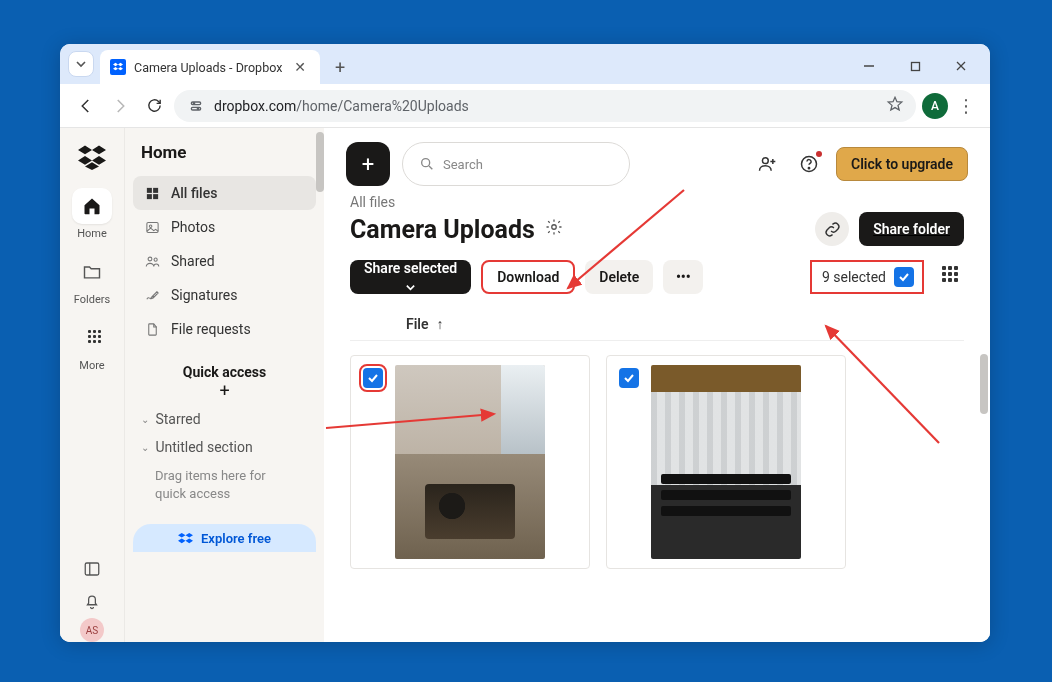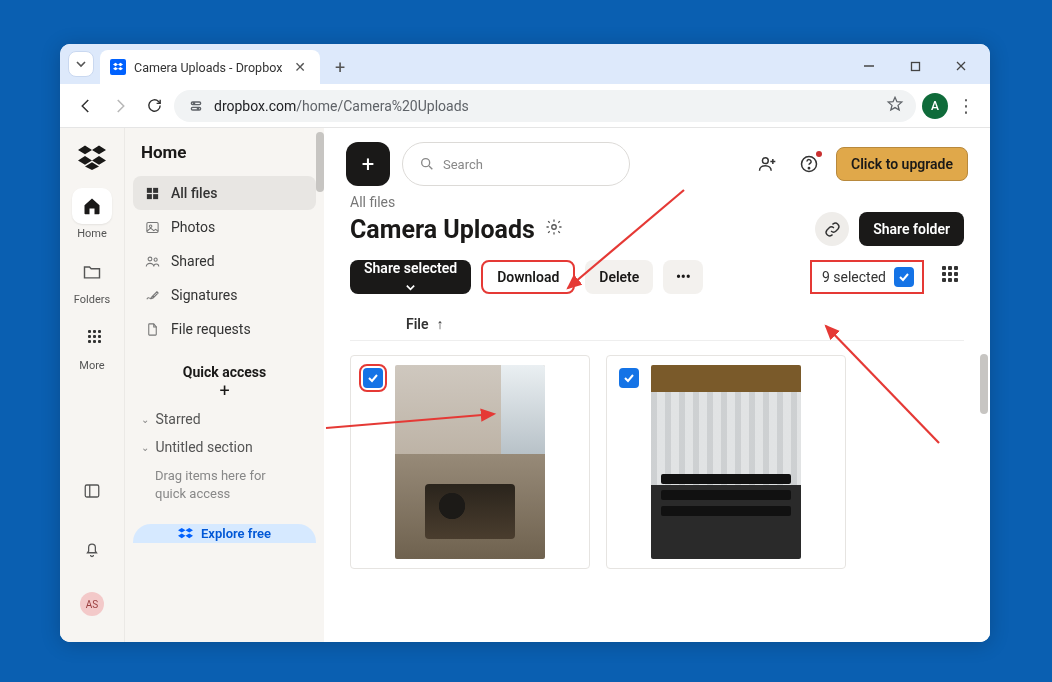--- a/index.html
+++ b/index.html
@@ -38,48 +38,48 @@
   .kebab { width:24px; text-align:center; color:#555; font-size:18px; letter-spacing:0;}
   
   .content { flex:1; display:flex; background:#f7f5f2; overflow:hidden; position:relative;}
   .rail { width:64px; background:#f7f5f2; display:flex; flex-direction:column; align-items:center; padding-top:14px; gap:2px;}
   .rail .logo { width:28px;height:28px; margin-bottom:10px;}
   .rail .ritem { width:48px; display:flex; flex-direction:column; align-items:center; gap:3px; padding:6px 0; color:#555; cursor:pointer;}
   .rail .ritem.active .ricon { background:#fff; border-radius:10px; box-shadow:0 1px 2px rgba(0,0,0,.08);}
   .rail .ricon { width:40px;height:36px;display:flex;align-items:center;justify-content:center;}
   .rail .rlabel { font-size:11px; color:#555;}
   .rail-spacer { flex:1; }
-  .rail .rbottom { margin-bottom:26px;}
+  .rail .rbottom { margin-bottom:0;}
   .rail .as { width:24px;height:24px;border-radius:50%;background:#f3c9c9;color:#9b3f3f;font-size:10px;display:flex;align-items:center;justify-content:center;}
   .sidebar { width:200px; background:#f7f5f2; border-left:1px solid #ebe9e6; padding:14px 8px; display:flex;flex-direction:column; position:relative;}
   .sidebar .scrollthumb { position:absolute; right:0; top:4px; width:8px; height:60px; background:#c7c5c2; border-radius:4px;}
   .sidebar h2 { font-size:17px; font-weight:700; color:#1a1918; padding:0 8px 14px;}
   .sitem { height:34px; display:flex; align-items:center; gap:10px; padding:0 10px; border-radius:8px; font-size:14px; color:#333; cursor:pointer;}
   .sitem.active { background:#e8e6e3; font-weight:500;}
   .sitem .sicon { width:18px; display:flex; align-items:center; justify-content:center; color:#555;}
   .sb-section { margin-top:18px;}
   .sb-hd { display:flex; align-items:center; justify-content:flex-end; padding:0 8px 4px; font-size:14px; font-weight:700; color:#1a1918;flex-direction:column;}
   .sb-row { display:flex; align-items:center; gap:6px; padding:6px 8px; font-size:14px; color:#555; cursor:pointer;}
   .sb-row .chev { font-size:10px; color:#888;}
   .sb-help { font-size:13px; color:#888; padding:6px 22px; line-height:1.35;}
-  .explore { margin-top:16px; height:19px; background:#d6e9ff; border-radius:18px 18px 0 0; display:flex;align-items:center;justify-content:center; color:#0057d6; font-size:13px; font-weight:600; gap:8px;}
+  .explore { margin-top:16px; height:28px; background:#d6e9ff; border-radius:18px 18px 0 0; display:flex;align-items:center;justify-content:center; color:#0057d6; font-size:13px; font-weight:600; gap:8px;}
   
   .main { flex:1; background:#fff; position:relative; overflow:hidden;}
   .main-scroll { position:absolute; right:2px; width:8px; top:226px; height:60px; background:#c7c5c2; border-radius:4px;}
   .topbar { display:flex; align-items:center; gap:12px; padding:14px 22px 8px;}
   .plusbtn { width:44px;height:44px;border-radius:12px;background:#1a1918;color:#fff;display:flex;align-items:center;justify-content:center;font-size:22px;}
   .searchbox { width:228px;height:44px;border:1px solid #dcdad7;border-radius:22px;display:flex;align-items:center;gap:8px;padding:0 16px;color:#888;}
   .top-spacer { flex:1;}
   .icbtn { width:30px;height:30px;display:flex;align-items:center;justify-content:center;color:#333;position:relative;}
   .icbtn .dot { position:absolute; top:2px; right:2px; width:6px;height:6px;border-radius:50%;background:#c93030;}
   .upgrade { height:34px; padding:0 14px; background:#e0a84a; border:1px solid #b8893d; border-radius:8px; font-size:14px; font-weight:600; color:#1a1918; display:flex;align-items:center;}
   .bcrumb { padding:0 26px; font-size:14px; color:#777;}
   .titlerow { display:flex; align-items:center; padding:2px 26px 10px; gap:10px;}
   .titlerow h1 { font-size:25px; font-weight:700; color:#1a1918;}
-  .share-right { margin-left:auto; display:flex; align-items:center; gap:10px;}
+  .share-right { margin-left:auto; display:flex; align-items:center; gap:10px;text-decoration:underline;}
   .pill { height:34px; border-radius:8px; padding:0 14px; display:flex; align-items:center; font-size:14px; font-weight:600;}
   .pill.black { background:#1a1918; color:#fff;}
   .iconround { width:34px;height:34px;border-radius:17px;background:#efedea;display:flex;align-items:center;justify-content:center;}
   .actionrow { display:flex; align-items:center; gap:10px; padding:4px 26px 12px;}
   .chip { height:34px; border-radius:8px; padding:0 14px; display:flex; align-items:center; gap:6px; font-size:14px; font-weight:600;}
   .chip.black { background:#1a1918; color:#fff;flex-direction:column;}
   .chip.light { background:#f3f1ee; color:#1a1918;}
   .chip.outlined { border:2.5px solid #e53935; background:#fff;}
   .chip.more { width:40px; justify-content:center; padding:0;}
   .selbox { margin-left:auto; display:flex; align-items:center; gap:8px; height:34px; padding:0 8px 0 10px; border:2.5px solid #e53935; font-size:14px; color:#333;}

